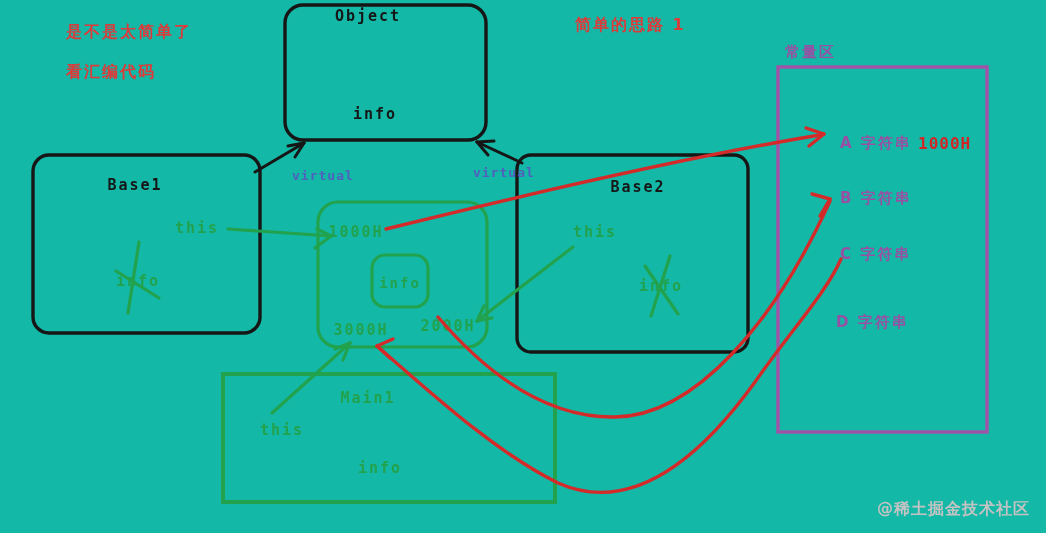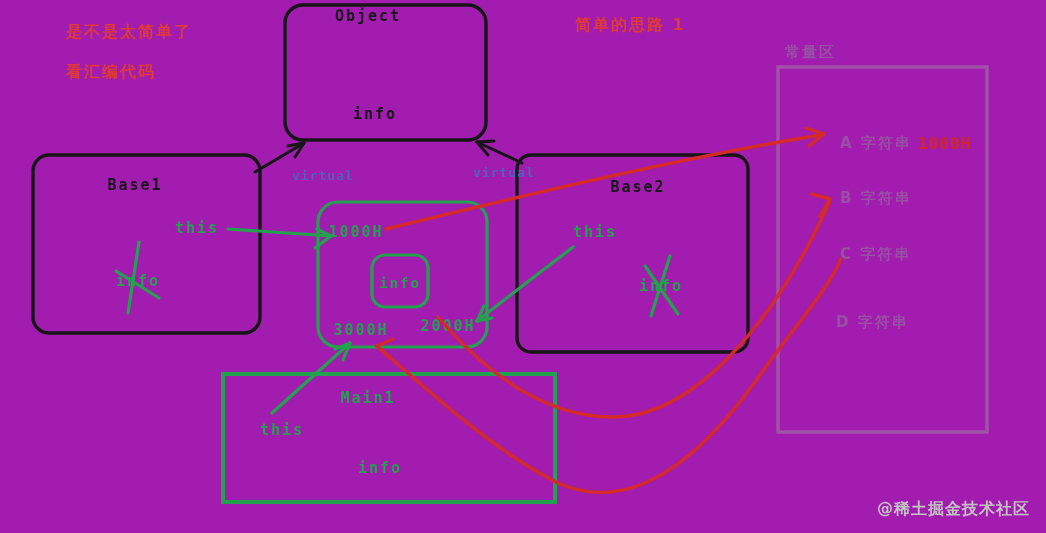--- a/index.html
+++ b/index.html
@@ -1,16 +1,16 @@
 <!DOCTYPE html>
 <html><head>
 <meta charset="utf-8">
 <style>
   html,body{margin:0;padding:0;background:#ffffff;}
-  .stage{position:relative;width:1046px;height:533px;background:#a21caf;overflow:hidden;
+  .stage{position:relative;width:1046px;height:533px;background:#14b8a6;overflow:hidden;
          font-family:"DejaVu Sans Mono", monospace;}
   svg text{user-select:none;}
   .mono{font-family:"DejaVu Sans Mono", monospace;}
   .cjk{font-family:"DejaVu Sans", "Liberation Sans", sans-serif;}
   .t-black{fill:#161616;font-size:15px;font-weight:600;letter-spacing:2px;}
   .t-green{fill:#22a24d;font-size:15px;font-weight:600;letter-spacing:2px;}
   .t-green-sm{fill:#22a24d;font-size:14px;font-weight:600;letter-spacing:2px;}
   .t-blue{fill:#5061bd;font-size:13px;font-weight:600;letter-spacing:1px;}
   .t-red-note{fill:#dd3a3a;font-size:16px;font-weight:bold;letter-spacing:2px;}
   .t-red-addr{fill:#d22626;font-size:15px;font-weight:bold;letter-spacing:1px;}

